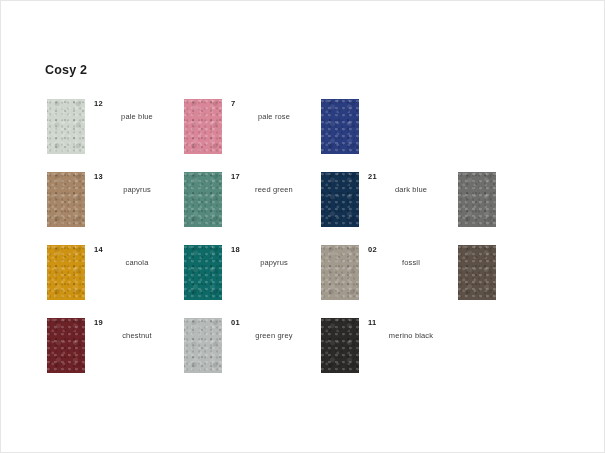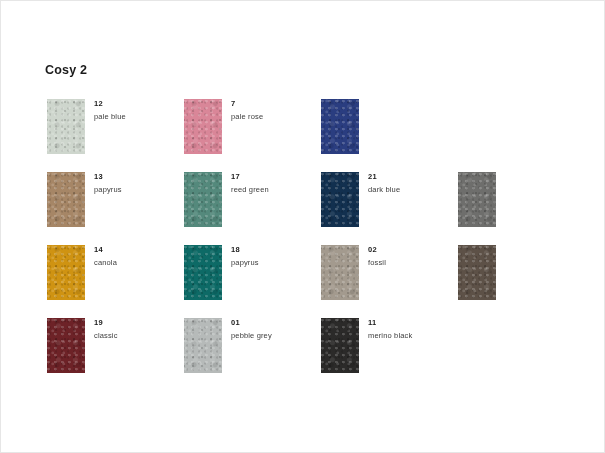--- a/index.html
+++ b/index.html
@@ -110,20 +110,21 @@
   }
 
   .swatch-name {
     margin-top: 5px;
     font-size: 7.5px;
     font-weight: normal;
     color: #3d3d3d;
     letter-spacing: 0.15px;
     line-height: 1.15;
     white-space: nowrap;
+    text-align: center;
   }
 </style>
 </head>
 <body>
 
 <div class="page">
 
   <div class="sheet-title">Cosy 2</div>
 
   <div class="swatch-grid">
@@ -190,28 +191,28 @@
           <div class="swatch-name">fossil</div>
         </div>
       </div>
       <div class="swatch-cell">
         <div class="swatch-chip" style="background-color: rgb(93, 81, 71);"></div>
       </div>
       <div class="swatch-cell">
         <div class="swatch-chip" style="background-color: rgb(109, 34, 39);"></div>
         <div class="swatch-meta">
           <div class="swatch-code">19</div>
-          <div class="swatch-name">classic</div>
+          <div class="swatch-name">chestnut</div>
         </div>
       </div>
       <div class="swatch-cell">
         <div class="swatch-chip" style="background-color: rgb(182, 186, 185);"></div>
         <div class="swatch-meta">
           <div class="swatch-code">01</div>
-          <div class="swatch-name">pebble grey</div>
+          <div class="swatch-name">green grey</div>
         </div>
       </div>
       <div class="swatch-cell">
         <div class="swatch-chip" style="background-color: rgb(43, 42, 41);"></div>
         <div class="swatch-meta">
           <div class="swatch-code">11</div>
           <div class="swatch-name">merino black</div>
         </div>
       </div>
     </div>

